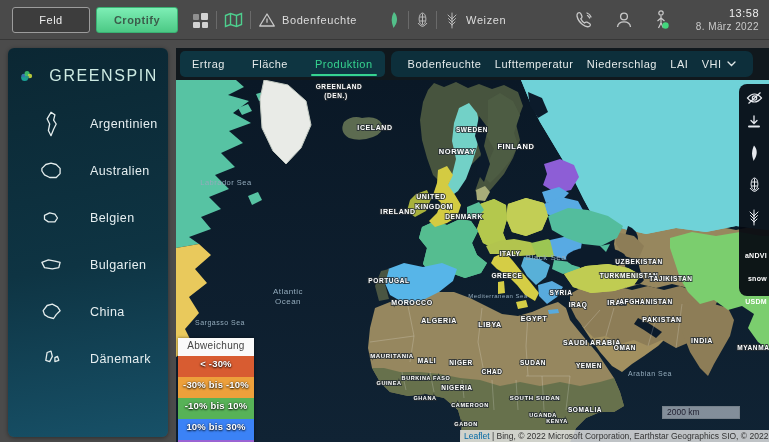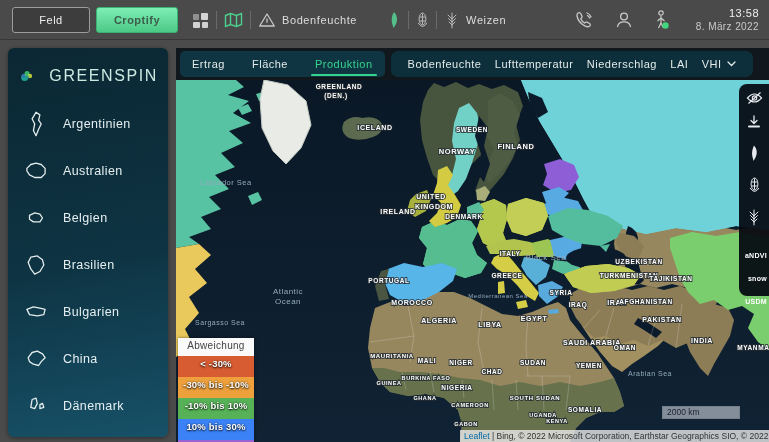--- a/index.html
+++ b/index.html
@@ -22,21 +22,21 @@
   .tb-right{margin-left:auto;display:flex;align-items:center;gap:20px;}
   .clock{ text-align:right;line-height:1.25;margin-left:6px;}
   .clock .t{font-size:11px;color:#f0f0f0;letter-spacing:.5px;}
   .clock .d{font-size:10px;color:#c9c9c9;letter-spacing:.4px;}
   
   .sidebar{position:absolute;left:8px;top:48px;width:160px;height:389px;border-radius:6px;overflow:hidden;
     background:linear-gradient(170deg,#0b2733 0%,#0e3443 55%,#175168 100%);
     box-shadow:0 1px 4px rgba(0,0,0,.4);}
   .brand{display:flex;align-items:center;gap:16px;padding:12px 10px 8px 12px;}
   .brand-text{font-size:16px;color:#cdeae2;letter-spacing:1.6px;font-weight:400;}
-  .side-item{height:47px;display:flex;align-items:center;gap:14px;padding-left:15px;cursor:pointer;}
+  .side-item{height:47px;display:flex;align-items:center;gap:26px;padding-left:30px;cursor:pointer;}
   .side-item svg{flex:0 0 26px;}
   .side-label{font-size:12.5px;color:#e6eff1;font-weight:300;letter-spacing:.4px;}
   
   .mappanel{position:absolute;left:176px;top:48px;width:593px;height:394px;}
   .tabstrip{height:32px;background:#10181d;display:flex;align-items:center;padding-left:4px;}
   .tgroup1{height:26px;background:#0e3541;border-radius:5px;display:flex;align-items:center;padding:0 12px;gap:27px;}
   .tgroup2{height:26px;background:#0d2f3b;border-radius:7px;display:flex;align-items:center;justify-content:space-between;
     margin-left:6px;flex:0 0 362px;padding:0 17px;}
   .tab{font-size:11px;color:#e4eaea;letter-spacing:.5px;cursor:pointer;position:relative;white-space:nowrap;display:flex;align-items:center;gap:5px;}
   .tab.active{color:var(--green);}
@@ -164,26 +164,20 @@
         <svg width="26" height="26" viewBox="0 0 20 20" fill="none" stroke="#e3ecec" stroke-width="1" stroke-linejoin="round">
           <path d="M3,8 L6,5 L10,4 L14,5 L17,8 L17,12 L14,15 L9,15 L5,13 L3,10 Z"></path>
         </svg>
         <span class="side-label">Australien</span>
       </div>
       <div class="side-item">
         <svg width="26" height="26" viewBox="0 0 20 20" fill="none" stroke="#e3ecec" stroke-width="1" stroke-linejoin="round">
           <path d="M5,8 L9,6 L13,7 L15,10 L13,13 L8,13 L5,11 Z"></path>
         </svg>
         <span class="side-label">Belgien</span>
-      </div>
-      <div class="side-item">
-        <svg width="26" height="26" viewBox="0 0 20 20" fill="none" stroke="#e3ecec" stroke-width="1" stroke-linejoin="round">
-          <path d="M6,4 L11,3 L15,6 L16,10 L13,15 L9,17 L6,13 L4,8 Z"></path>
-        </svg>
-        <span class="side-label">Brasilien</span>
       </div>
       <div class="side-item">
         <svg width="26" height="26" viewBox="0 0 20 20" fill="none" stroke="#e3ecec" stroke-width="1" stroke-linejoin="round">
           <path d="M3,8 L8,6 L13,7 L17,8 L16,12 L11,13 L5,12 Z"></path>
         </svg>
         <span class="side-label">Bulgarien</span>
       </div>
       <div class="side-item">
         <svg width="26" height="26" viewBox="0 0 20 20" fill="none" stroke="#e3ecec" stroke-width="1" stroke-linejoin="round">
           <path d="M4,9 L7,5 L11,4 L15,6 L17,9 L14,12 L12,15 L8,14 L5,12 Z"></path>

